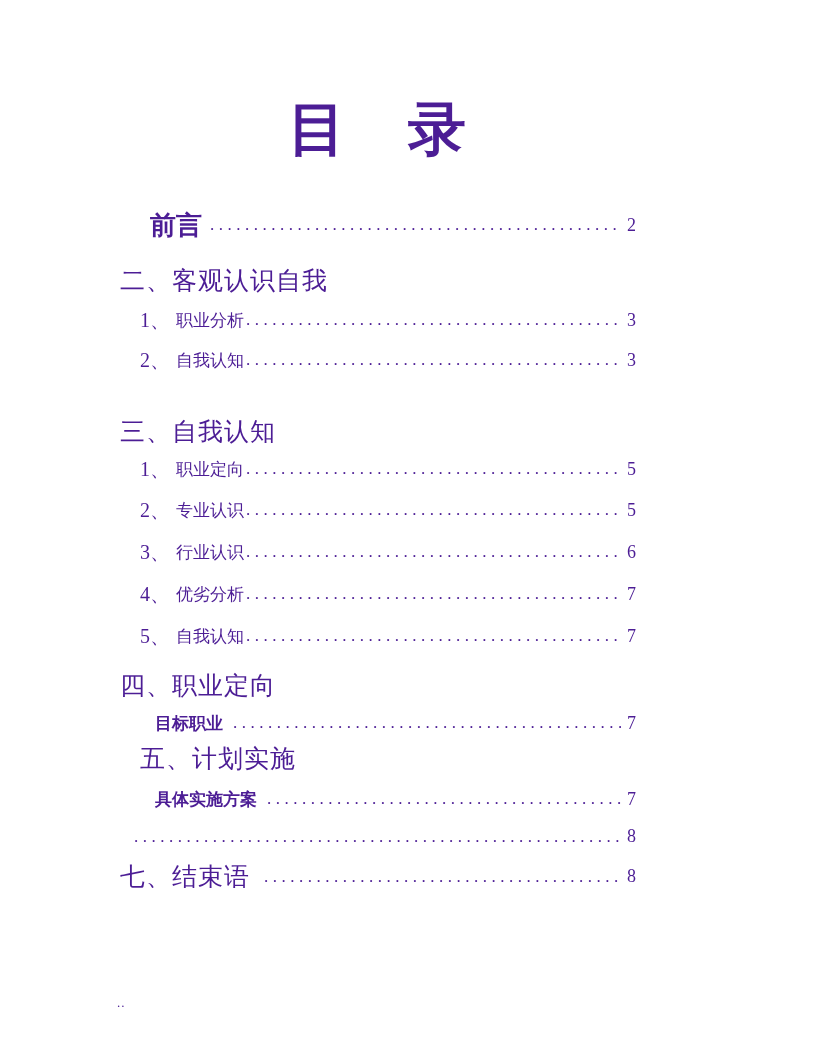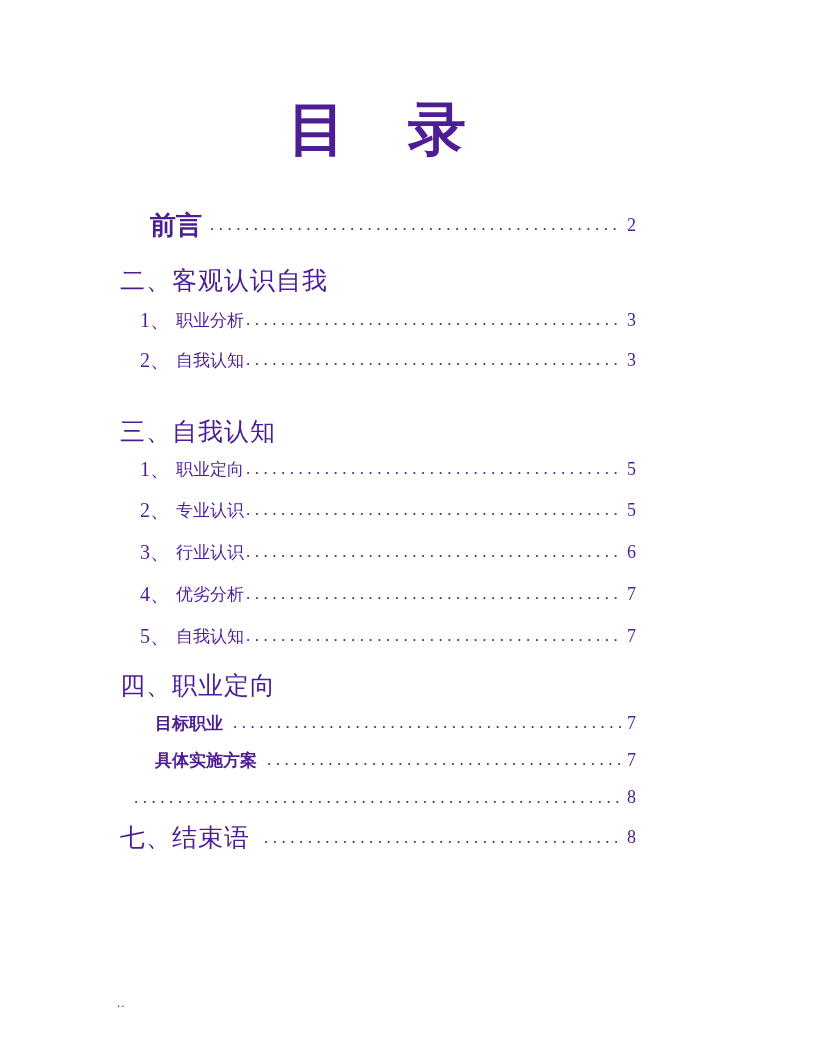--- a/index.html
+++ b/index.html
@@ -163,20 +163,23 @@
     <div class="row r-chapter r-ch4">
       <span class="t-chapter">四、职业定向</span>
     </div>
 
     <div class="row r-plain mt8">
       <span class="t-sub-label">目标职业</span>
       <span class="leader"></span>
       <span class="t-page">7</span>
     </div>
 
+    <div class="row r-chapter r-ch5">
+      <span class="t-chapter">五、计划实施</span>
+    </div>
 
     <div class="row r-plain mt11">
       <span class="t-sub-label">具体实施方案</span>
       <span class="leader"></span>
       <span class="t-page">7</span>
     </div>
 
     <div class="row r-chpage r-ch6">
       <span class="leader"></span>
       <span class="t-page">8</span>

